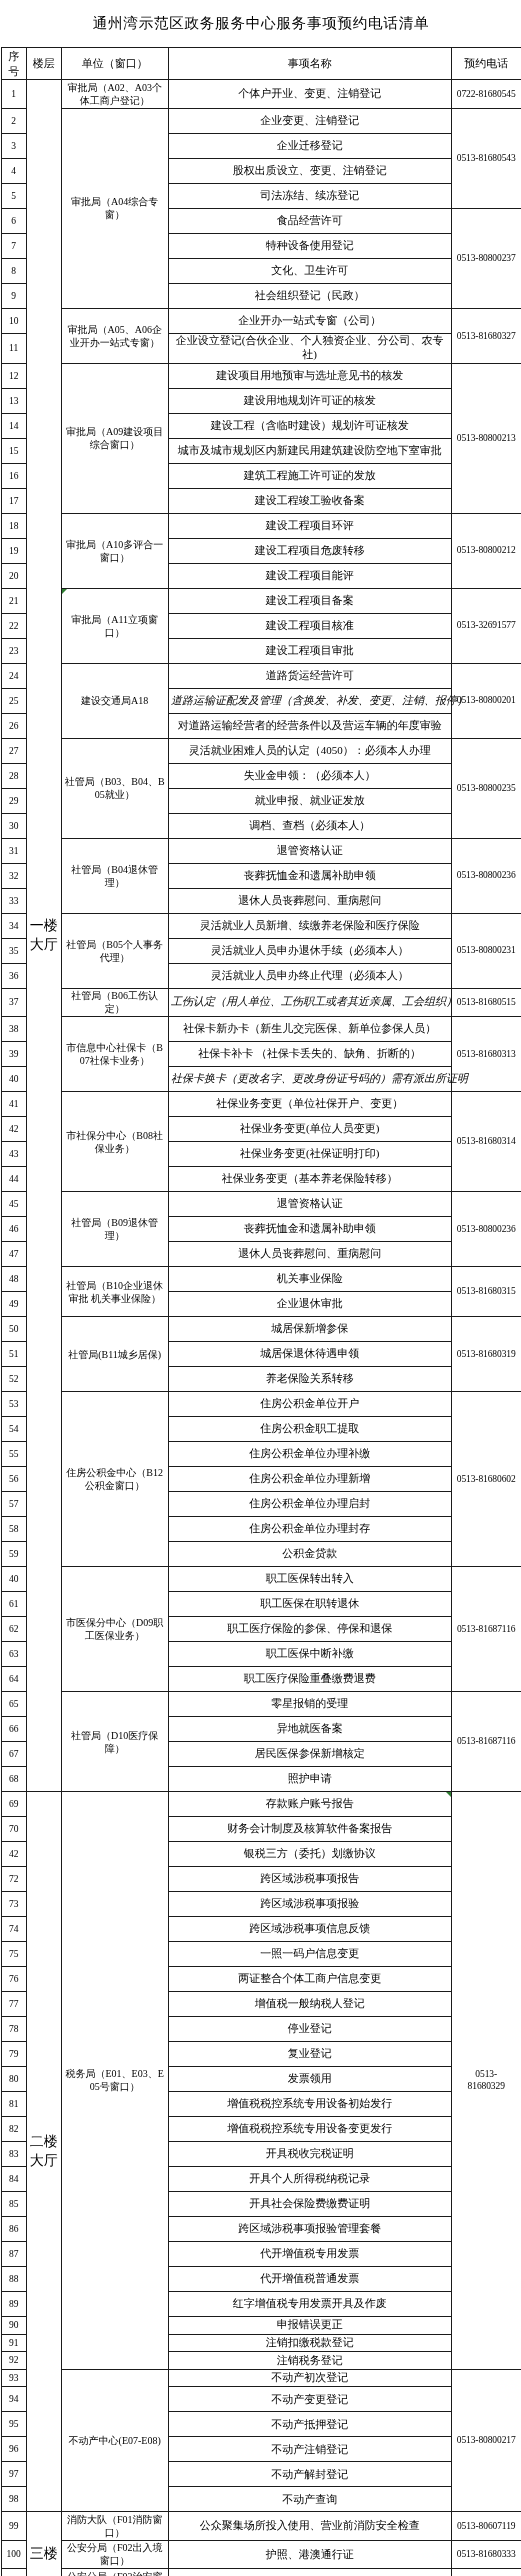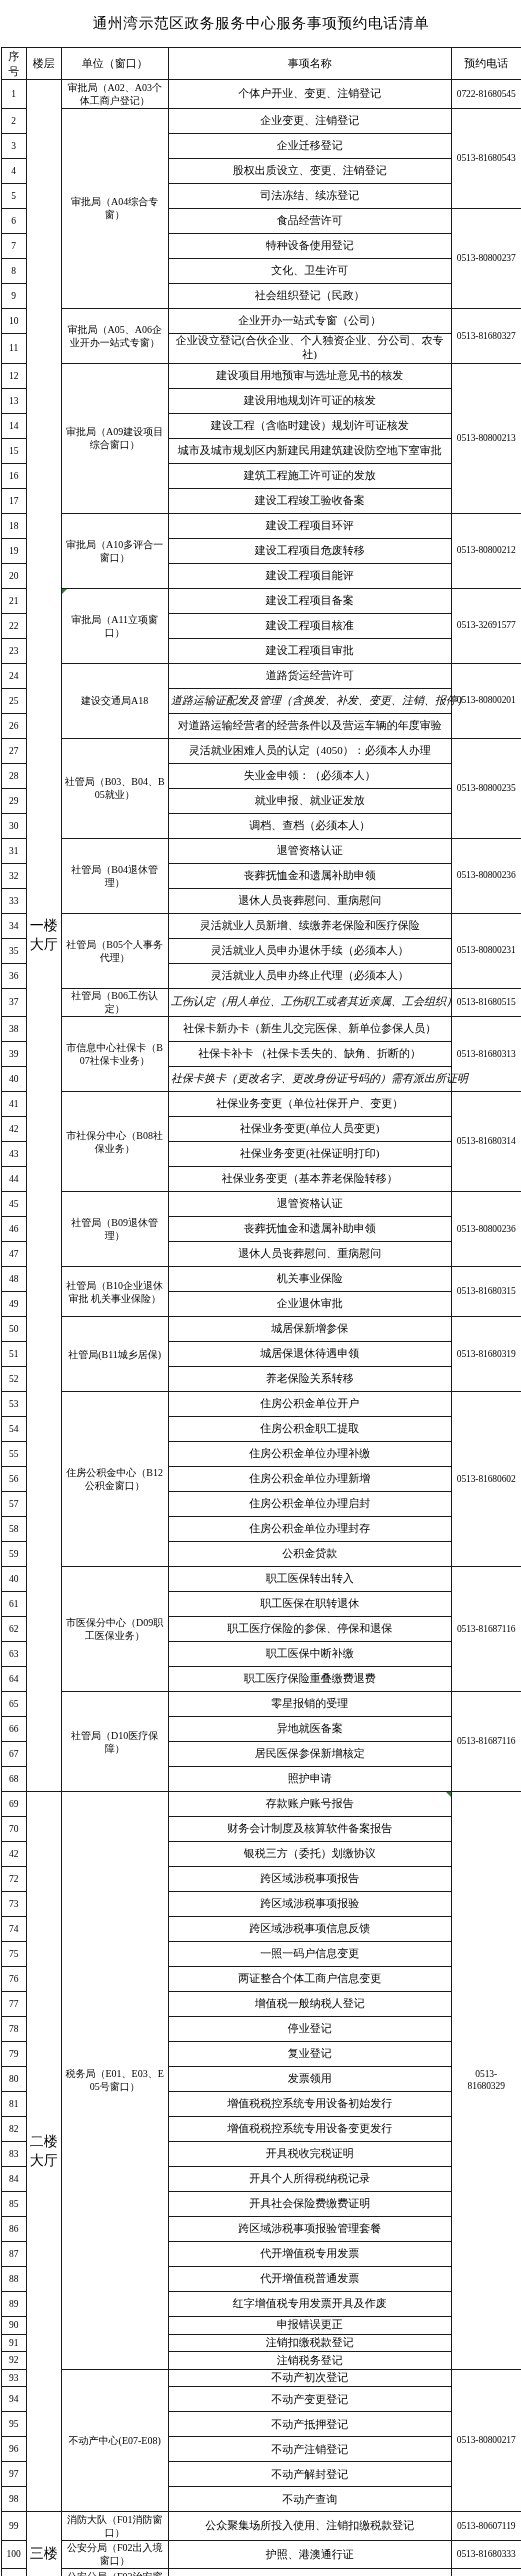--- a/index.html
+++ b/index.html
@@ -505,21 +505,21 @@
           <td class="c-item">不动产解封登记</td>
         </tr>
         <tr>
           <td class="c-no">98</td>
           <td class="c-item">不动产查询</td>
         </tr>
         <tr class="section-top">
           <td class="c-no">99</td>
           <td class="c-floor" rowspan="3">三楼</td>
           <td class="c-unit" rowspan="1">消防大队（F01消防窗口）</td>
-          <td class="c-item">公众聚集场所投入使用、注销扣缴税款登记</td>
+          <td class="c-item">公众聚集场所投入使用、营业前消防安全检查</td>
           <td class="c-phone" rowspan="1">0513-80607119</td>
         </tr>
         <tr>
           <td class="c-no">100</td>
           <td class="c-unit" rowspan="1">公安分局（F02出入境窗口）</td>
           <td class="c-item">护照、港澳通行证</td>
           <td class="c-phone" rowspan="1">0513-81680333</td>
         </tr>
         <tr>
           <td class="c-no">101</td>

